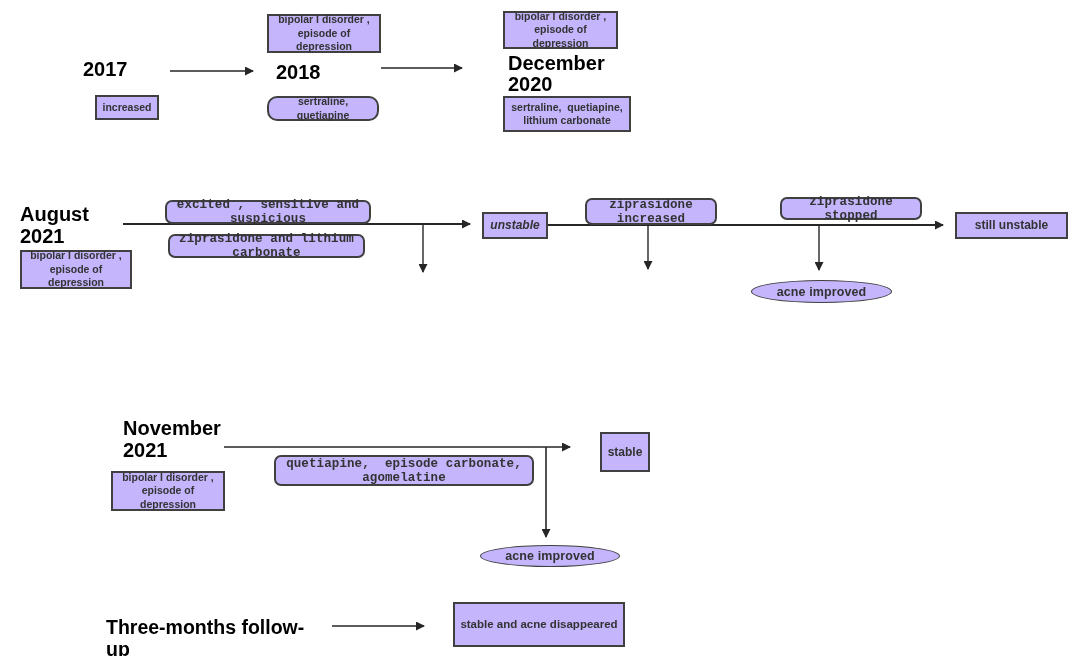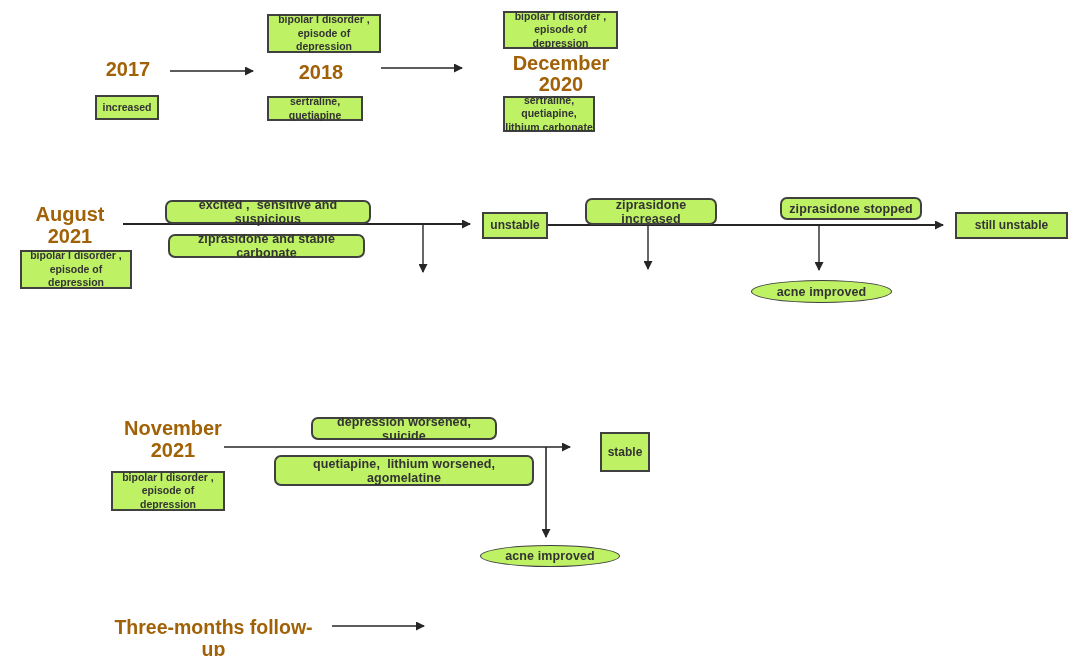--- a/index.html
+++ b/index.html
@@ -9,36 +9,36 @@
     background:#ffffff;
     font-family:"Liberation Sans","DejaVu Sans",sans-serif;
     color:#303030;
     overflow:hidden;
   }
   .connectors{position:absolute;left:0;top:0;}
   .node{
     position:absolute;
     display:flex;align-items:center;justify-content:center;
     text-align:center;
-    background:#bef264;
+    background:#c4b5fd;
     box-sizing:border-box;
     font-weight:700;
     color:#333333;
   }
   .t{white-space:pre-wrap;}
   .box{border:2px solid #404040;}
-  .rbox{border:2px solid #404040;border-radius:7px;}
+  .rbox{border:2px solid #404040;border-radius:7px;font-family:Liberation Mono, monospace;}
   .ellipse{border:1.5px solid #404040;border-radius:50%;}
   .fs-sm{font-size:10.5px;line-height:1.28;}
   .fs-md{font-size:12px;line-height:1.25;}
   .fs-rb{font-size:12.5px;letter-spacing:.1px;}
   .heading{
     position:absolute;
     font-weight:700;font-size:20px;line-height:22px;
-    text-align:center;color:#a16207;
+    text-align:left;color:#000000;
     background:transparent;
   }
 </style>
 </head>
 <body>
 
 <div class="canvas">
 
   <svg class="connectors" width="1080" height="656" viewBox="0 0 1080 656">
     <defs>
@@ -69,54 +69,54 @@
     <span class="t">increased</span>
   </div>
 
   <div class="node box fs-sm" style="left:267px;top:14px;width:114px;height:39px;">
     <span class="t">bipolar I disorder ,
 episode of depression</span>
   </div>
   <div class="heading" style="left:276px;top:61px;width:90px;">
     <span class="t">2018</span>
   </div>
-  <div class="node box fs-sm" style="left:267px;top:96px;width:96px;height:25px;">
+  <div class="node box fs-sm" style="left:267px;top:96px;width:112px;height:25px;border-radius:10px;">
     <span class="t">sertraline,  quetiapine</span>
   </div>
 
   <div class="node box fs-sm" style="left:503px;top:11px;width:115px;height:38px;">
     <span class="t">bipolar I disorder ,
 episode of depression</span>
   </div>
   <div class="heading" style="left:508px;top:53px;width:106px;line-height:21px;">
     <span class="t">December
 2020</span>
   </div>
-  <div class="node box fs-sm" style="left:503px;top:96px;width:92px;height:36px;">
+  <div class="node box fs-sm" style="left:503px;top:96px;width:128px;height:36px;">
     <span class="t">sertraline,  quetiapine,
 lithium carbonate</span>
   </div>
 
   <div class="heading" style="left:20px;top:203px;width:100px;">
     <span class="t">August
 2021</span>
   </div>
   <div class="node box fs-sm" style="left:20px;top:250px;width:112px;height:39px;">
     <span class="t">bipolar I disorder ,
 episode of depression</span>
   </div>
 
   <div class="node rbox fs-rb" style="left:165px;top:200px;width:206px;height:24px;">
     <span class="t">excited ,  sensitive and suspicious</span>
   </div>
   <div class="node rbox fs-rb" style="left:168px;top:234px;width:197px;height:24px;">
-    <span class="t">ziprasidone and stable carbonate</span>
+    <span class="t">ziprasidone and lithium carbonate</span>
   </div>
 
-  <div class="node box fs-md" style="left:482px;top:212px;width:66px;height:27px;">
+  <div class="node box fs-md" style="left:482px;top:212px;width:66px;height:27px;font-style:italic;">
     <span class="t">unstable</span>
   </div>
 
   <div class="node rbox fs-rb" style="left:585px;top:198px;width:132px;height:27px;">
     <span class="t">ziprasidone  increased</span>
   </div>
 
   <div class="node rbox fs-rb" style="left:780px;top:197px;width:142px;height:23px;">
     <span class="t">ziprasidone stopped</span>
   </div>
@@ -131,32 +131,32 @@
 
   <div class="heading" style="left:123px;top:417px;width:100px;">
     <span class="t">November
 2021</span>
   </div>
   <div class="node box fs-sm" style="left:111px;top:471px;width:114px;height:40px;">
     <span class="t">bipolar I disorder ,
 episode of depression</span>
   </div>
 
-  <div class="node rbox fs-rb" style="left:311px;top:417px;width:186px;height:23px;">
-    <span class="t">depression worsened,  suicide</span>
-  </div>
   <div class="node rbox fs-rb" style="left:274px;top:455px;width:260px;height:31px;">
-    <span class="t">quetiapine,  lithium worsened,  agomelatine</span>
+    <span class="t">quetiapine,  episode carbonate,  agomelatine</span>
   </div>
 
   <div class="node box fs-md" style="left:600px;top:432px;width:50px;height:40px;">
     <span class="t">stable</span>
   </div>
 
   <div class="node ellipse fs-rb" style="left:480px;top:545px;width:140px;height:22px;">
     <span class="t">acne improved</span>
   </div>
 
   <div class="heading" style="left:106px;top:616px;width:215px;font-size:19.5px;">
     <span class="t">Three-months follow-up</span>
   </div>
+  <div class="node box fs-md" style="left:453px;top:602px;width:172px;height:45px;font-size:11.5px;">
+    <span class="t">stable and acne disappeared</span>
+  </div>
 
 </div>
 
 </body></html>

